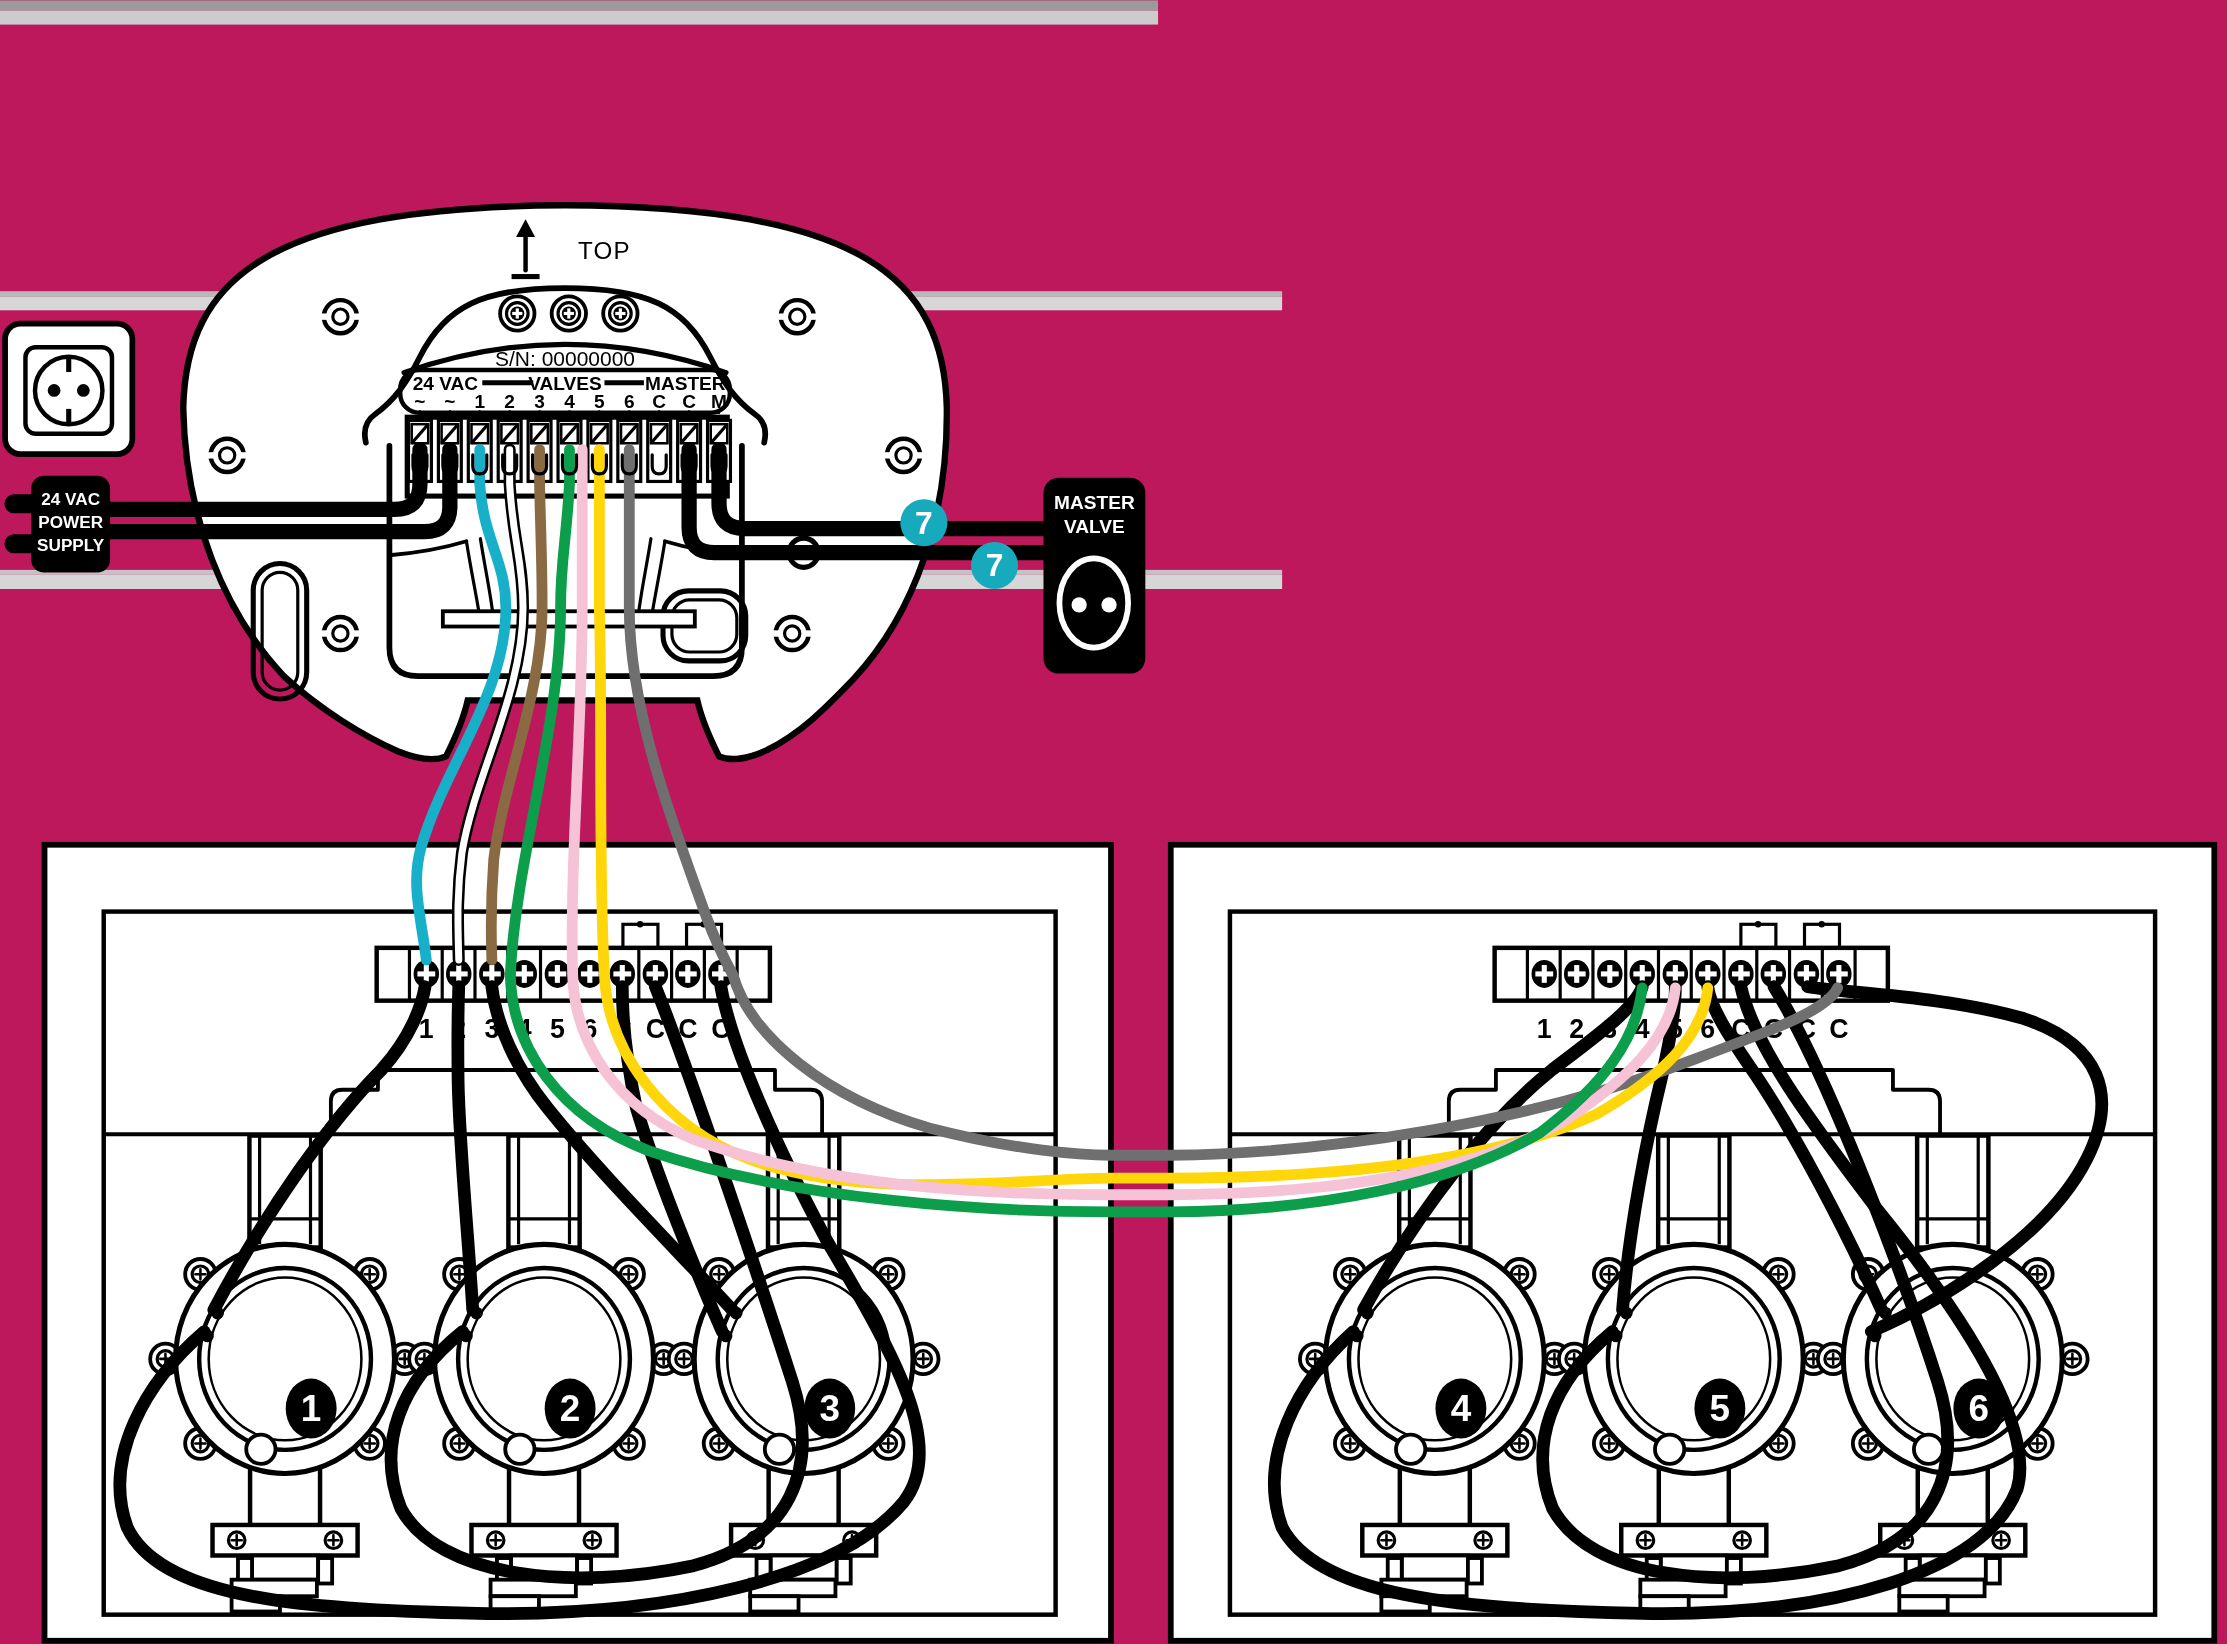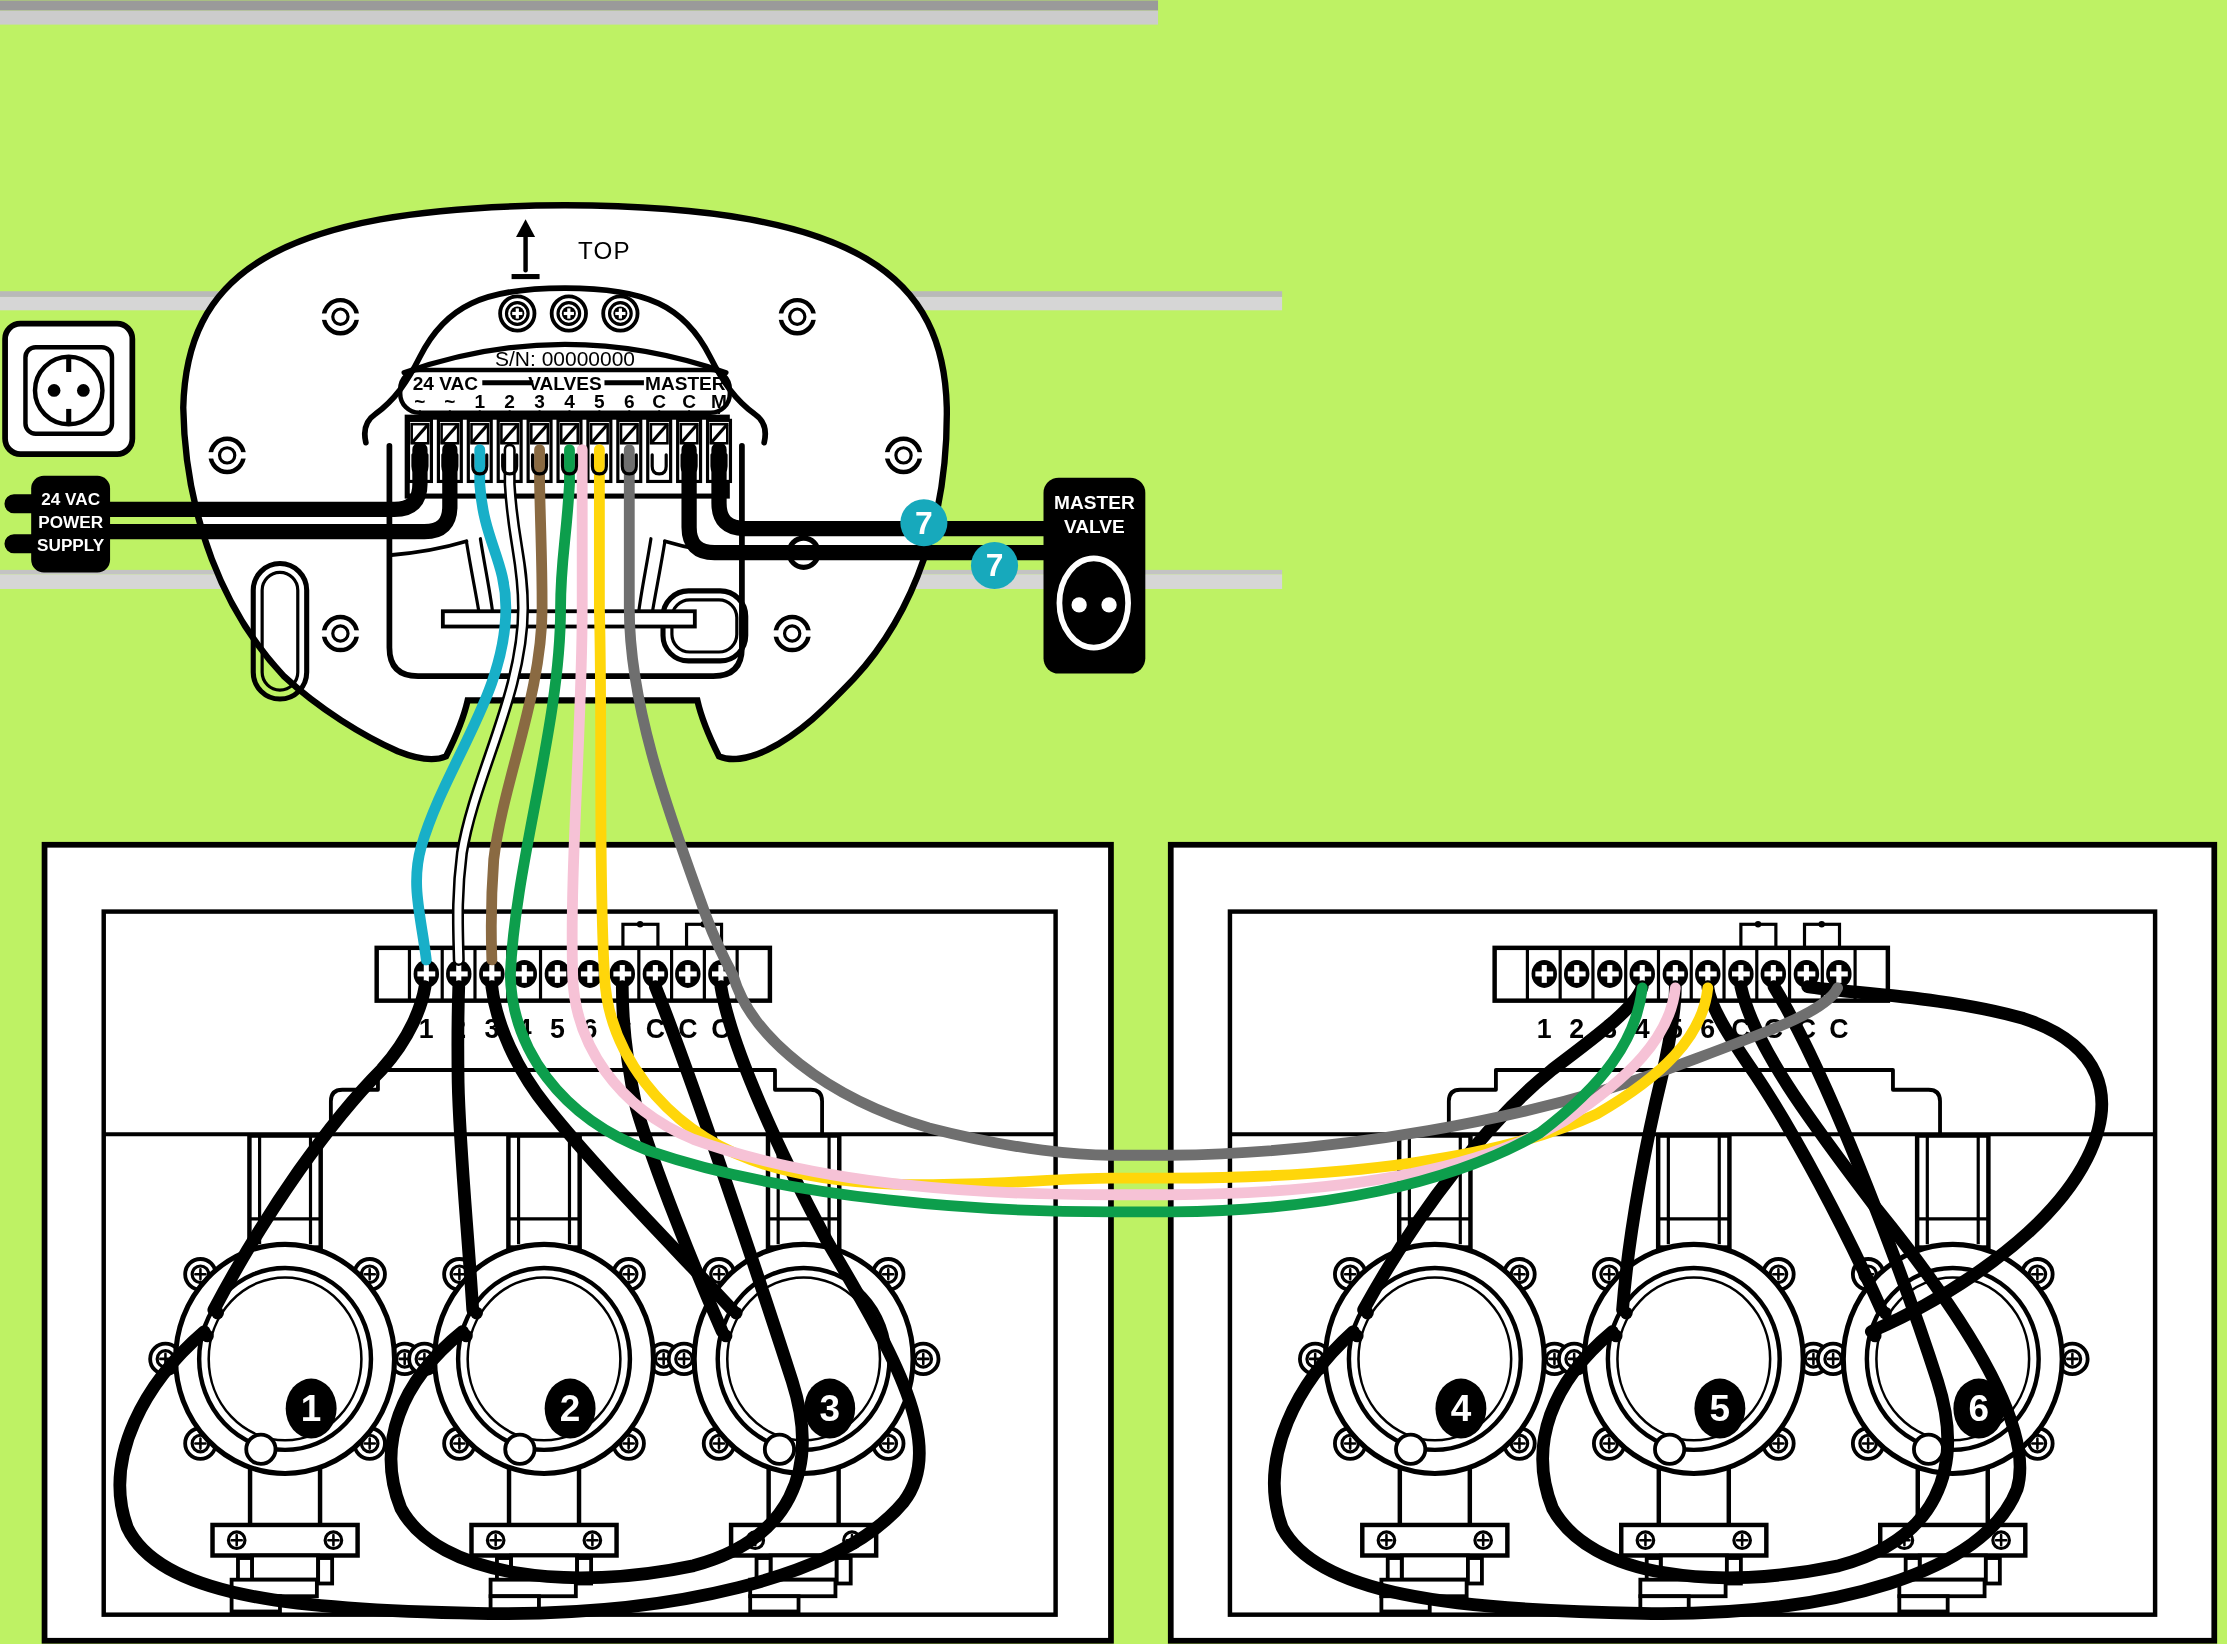--- a/index.html
+++ b/index.html
@@ -1,16 +1,16 @@
 <!DOCTYPE html>
 <html style="font-size:10.2px"><head>
 <meta charset="utf-8">
 <style>
   html,body{margin:0;padding:0;background:#fff}
-  .stage{position:relative;width:2227px;height:1645px;background:#bef264;overflow:hidden}
+  .stage{position:relative;width:2227px;height:1645px;background:#be185d;overflow:hidden}
   svg{position:absolute;left:0;top:0}
   .ln{fill:none;stroke:#000;stroke-linecap:round;stroke-linejoin:round}
   .sq{fill:none;stroke:#000;stroke-linecap:butt}
   .fw{fill:#fff;stroke:#000}
   .tx{font-family:"Liberation Sans","DejaVu Sans",sans-serif;fill:#000;text-anchor:middle}
   .bold{font-weight:700}
   .white{fill:#fff}
   .wire{fill:none;stroke-linecap:round;stroke-linejoin:round}
 </style>
 </head>

